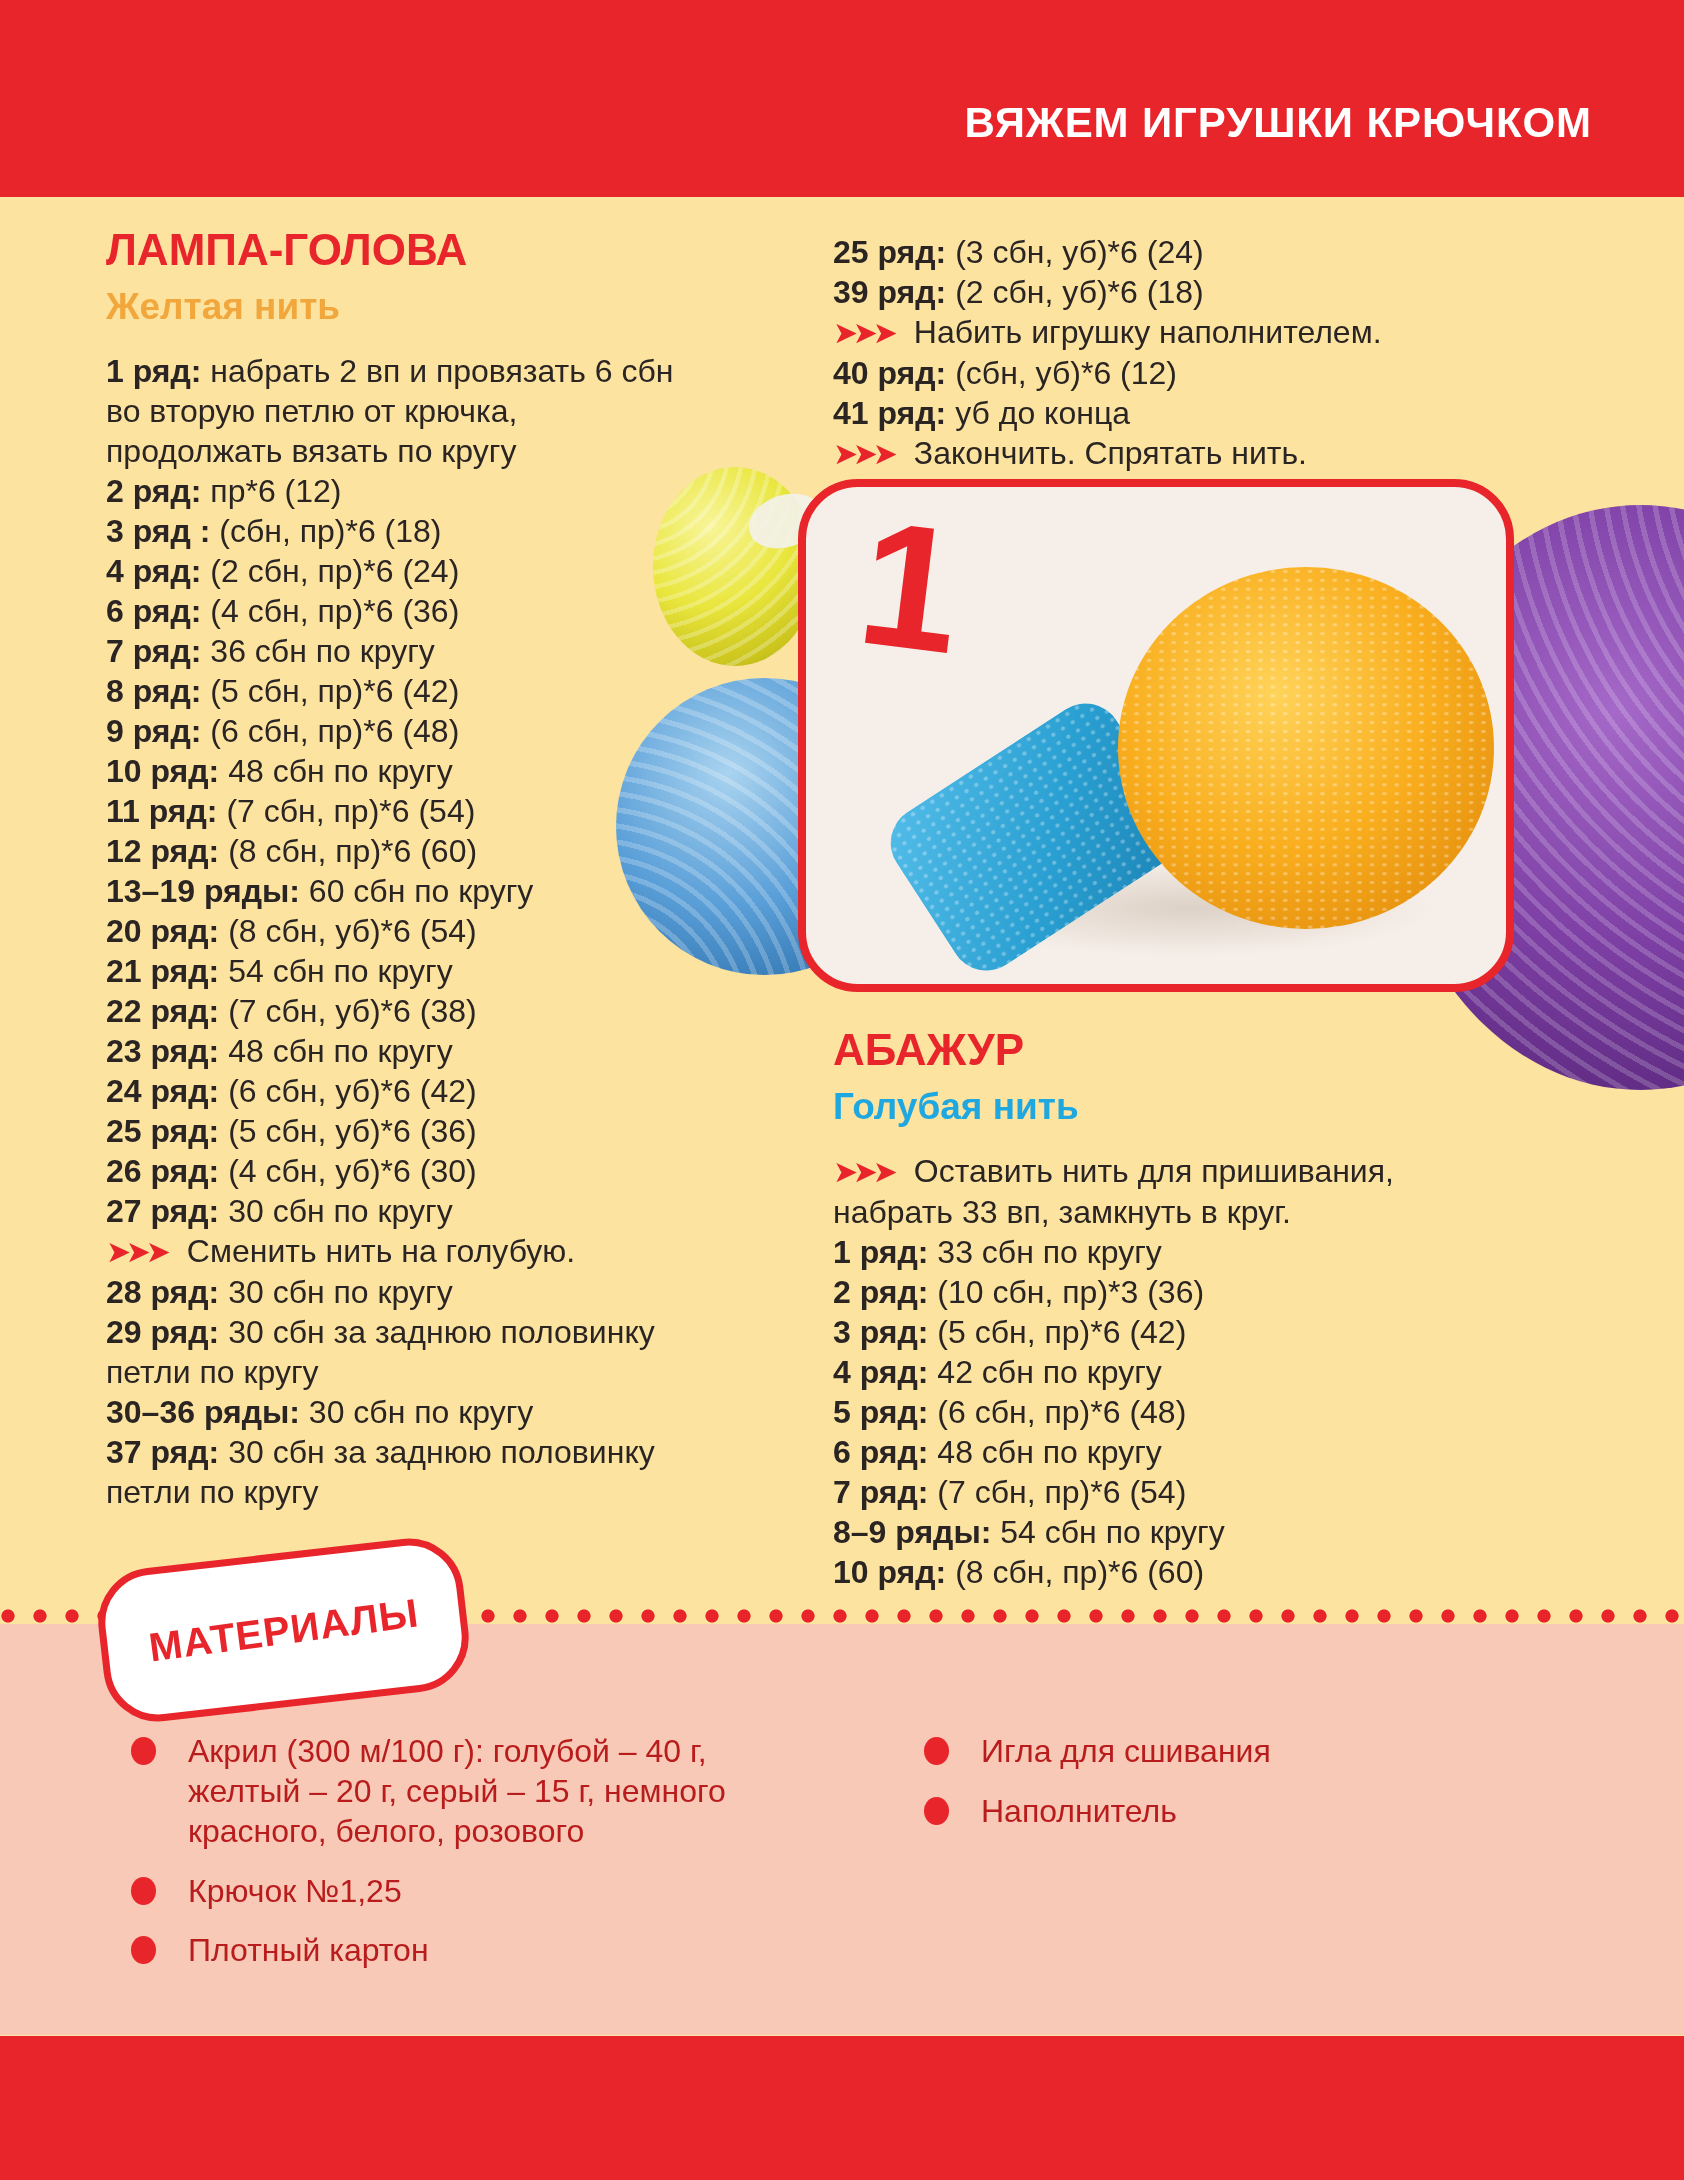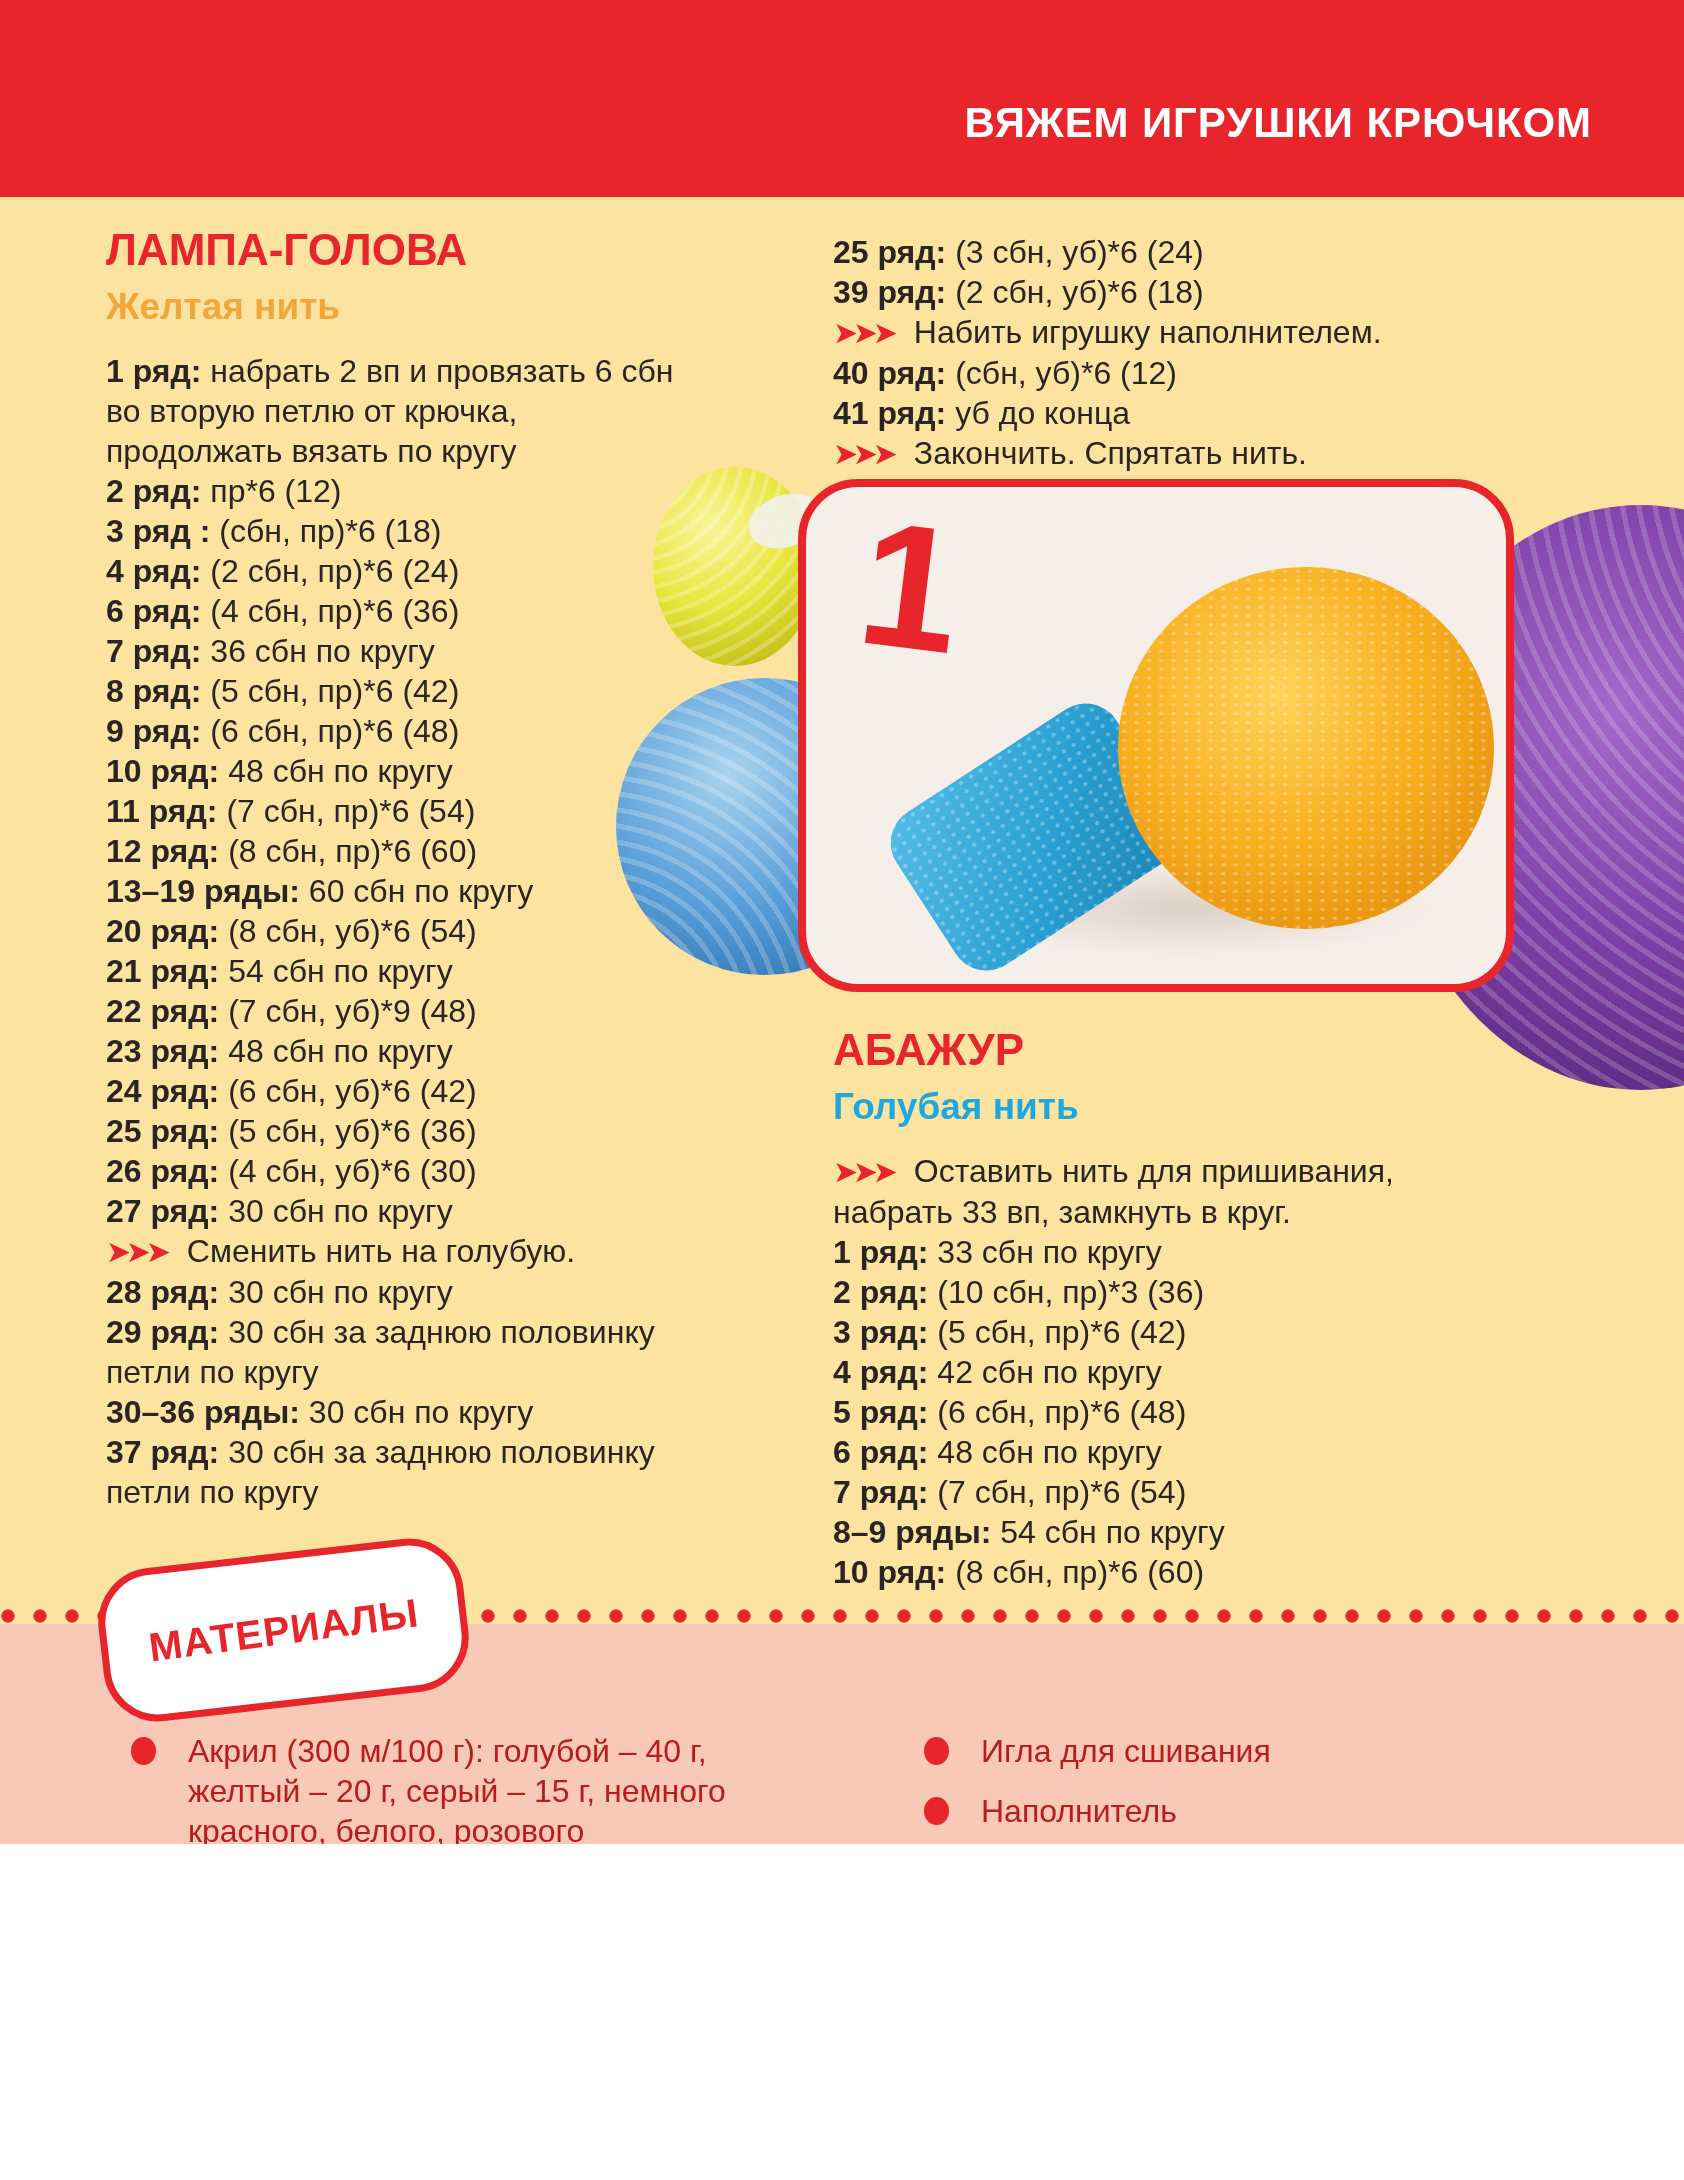--- a/index.html
+++ b/index.html
@@ -1,17 +1,17 @@
 <!DOCTYPE html>
 <html style="font-size:14px"><head>
 <meta charset="utf-8">
 <style>
   html,body{margin:0;padding:0;}
   body{font-family:"Liberation Sans","DejaVu Sans",sans-serif;background:#fff;}
-  .page{position:relative;width:1685px;height:1844px;background:#fde3a0;overflow:hidden;}
+  .page{position:relative;width:1685px;height:2180px;background:#fde3a0;overflow:hidden;}
 
   
   .band-top{position:absolute;left:0;top:0;width:100%;height:197px;background:#e8252b;z-index:4;}
   .header-title{position:absolute;right:93px;top:99px;color:#ffffff;font-weight:bold;font-size:42px;letter-spacing:0.9px;}
   .band-pink{position:absolute;left:0;top:1624px;width:100%;height:411px;background:#f7c9b6;z-index:2;}
   .band-bottom{position:absolute;left:0;top:2036px;width:100%;height:145px;background:#e8252b;z-index:4;}
 
   .dotted-line{position:absolute;left:0;top:1608px;width:100%;height:16px;z-index:6;
     background-image:radial-gradient(circle 7px at 8px 8px,#e8252b 6.2px,rgba(0,0,0,0) 7px);
     background-size:32px 16px;background-repeat:repeat-x;}
@@ -124,21 +124,21 @@
         <div class="row"><b class="lbl">11 ряд:</b> <span class="txt">(7 сбн, пр)*6 (54)</span></div>
 
         <div class="row"><b class="lbl">12 ряд:</b> <span class="txt">(8 сбн, пр)*6 (60)</span></div>
 
         <div class="row"><b class="lbl">13–19 ряды:</b> <span class="txt">60 сбн по кругу</span></div>
 
         <div class="row"><b class="lbl">20 ряд:</b> <span class="txt">(8 сбн, уб)*6 (54)</span></div>
 
         <div class="row"><b class="lbl">21 ряд:</b> <span class="txt">54 сбн по кругу</span></div>
 
-        <div class="row"><b class="lbl">22 ряд:</b> <span class="txt">(7 сбн, уб)*9 (48)</span></div>
+        <div class="row"><b class="lbl">22 ряд:</b> <span class="txt">(7 сбн, уб)*6 (38)</span></div>
 
         <div class="row"><b class="lbl">23 ряд:</b> <span class="txt">48 сбн по кругу</span></div>
 
         <div class="row"><b class="lbl">24 ряд:</b> <span class="txt">(6 сбн, уб)*6 (42)</span></div>
 
         <div class="row"><b class="lbl">25 ряд:</b> <span class="txt">(5 сбн, уб)*6 (36)</span></div>
 
         <div class="row"><b class="lbl">26 ряд:</b> <span class="txt">(4 сбн, уб)*6 (30)</span></div>
 
         <div class="row"><b class="lbl">27 ряд:</b> <span class="txt">30 сбн по кругу</span></div>

